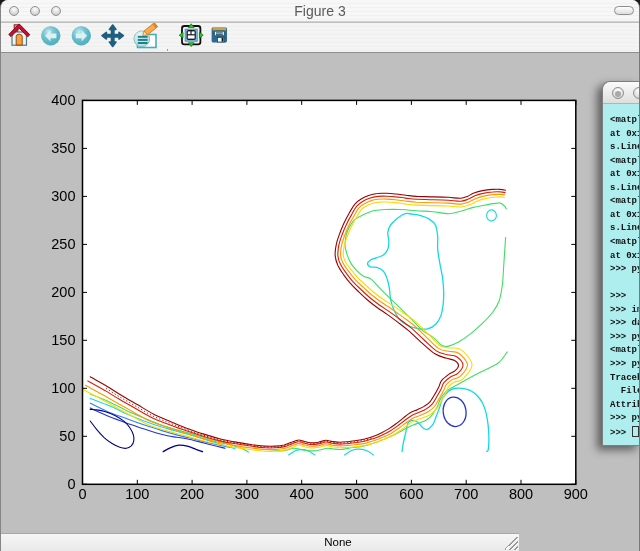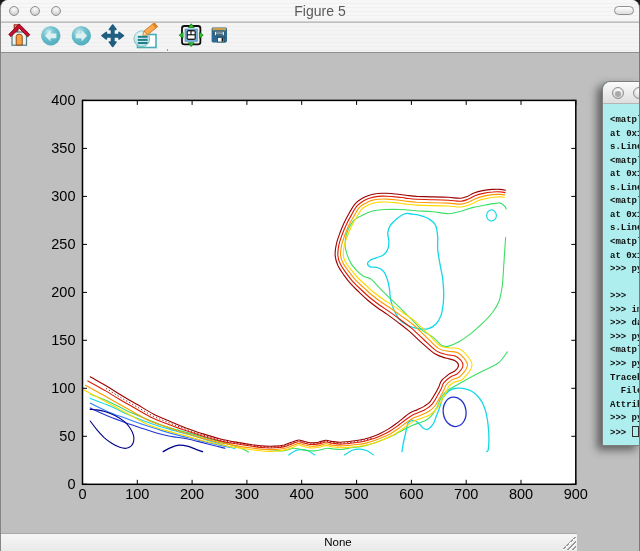--- a/index.html
+++ b/index.html
@@ -18,21 +18,21 @@
 #capsule { position:absolute; top:6px; left:612.5px; width:20px; height:9px;
   border-radius:5px; border:1px solid #8e8e8e;
   background:linear-gradient(180deg,#fff,#dcdcdc); }
 #toolbar { position:absolute; left:0; top:23px; width:100%; height:30px;
   background:repeating-linear-gradient(180deg,#f4f4f4 0px,#f4f4f4 3px,#e9e9e9 4px);
   border-bottom:1px solid #8e8e8e; }
 #tsep { position:absolute; left:166px; top:26px; height:22px; width:0;
   border-left:1px dotted #9a9a9a; }
 #fig { position:absolute; left:0; top:54px; width:640px; height:479px;
   background:#bfbfbf; }
-#statusbar { position:absolute; left:0; top:533px; width:576px; height:18px;
+#statusbar { position:absolute; left:0; top:533px; width:518px; height:18px;
   background:linear-gradient(180deg,#f6f6f6,#e9e9e9); border-top:1px solid #a8a8a8; }
 #statusbar .msg { position:absolute; top:2px; left:0; width:674px; text-align:center;
   font-size:11.5px; color:#000; }
 #grip { position:absolute; right:1px; bottom:1px; width:13px; height:13px;
   background:
    linear-gradient(135deg, transparent 44%, #999 44%, #999 50%, #fff 50%, #fff 56%, transparent 56%),
    linear-gradient(135deg, transparent 64%, #999 64%, #999 70%, #fff 70%, #fff 76%, transparent 76%),
    linear-gradient(135deg, transparent 84%, #999 84%, #999 90%, #fff 90%, #fff 96%, transparent 96%);
 }
 #console { position:absolute; left:601px; top:81px; width:39px; height:365px;
@@ -55,21 +55,21 @@
 .ticks line { stroke:#000; stroke-width:1; }
 .axlabels text { font-family:"Liberation Sans",sans-serif; font-size:14.5px; fill:#000; }
 .icon { position:absolute; top:0; }
 </style></head>
 <body>
 <div id="win">
  <div id="titlebar">
   <div class="tb" style="left:7.8px"></div>
   <div class="tb" style="left:29px"></div>
   <div class="tb" style="left:50.2px"></div>
-  <div id="title">Figure 5</div>
+  <div id="title">Figure 3</div>
   <div id="capsule"></div>
  </div>
  <div id="toolbar">
   <svg class="icon" style="left:7px" width="160" height="30" viewBox="0 0 160 30">
 
     <g>
       <rect x="6.2" y="1.8" width="3.6" height="7" fill="#f5a623" stroke="#8f1a2a" stroke-width="1"></rect>
       <rect x="4" y="9" width="14.5" height="13.2" fill="#f2f2ef" stroke="#4a7d85" stroke-width="1.2"></rect>
       <path d="M0.8 11.5 L11.2 0.9 L21.8 11.7 L19.6 13.8 L11.2 5.2 L3 13.6 Z" fill="#c8102e" stroke="#7c0a1e" stroke-width="1"></path>
       <path d="M8.2 22 L8.2 13.5 Q8.2 11.2 11.2 11.2 Q14.2 11.2 14.2 13.5 L14.2 22 Z" fill="#f9a13c" stroke="#8f4a1a" stroke-width="1"></path>

